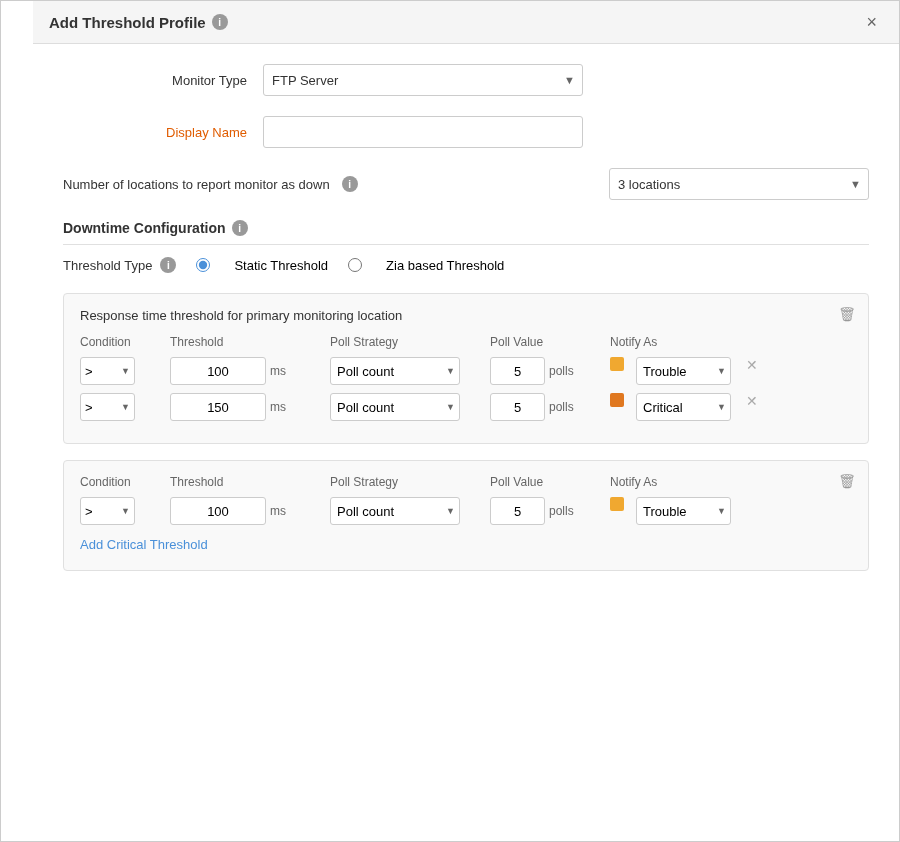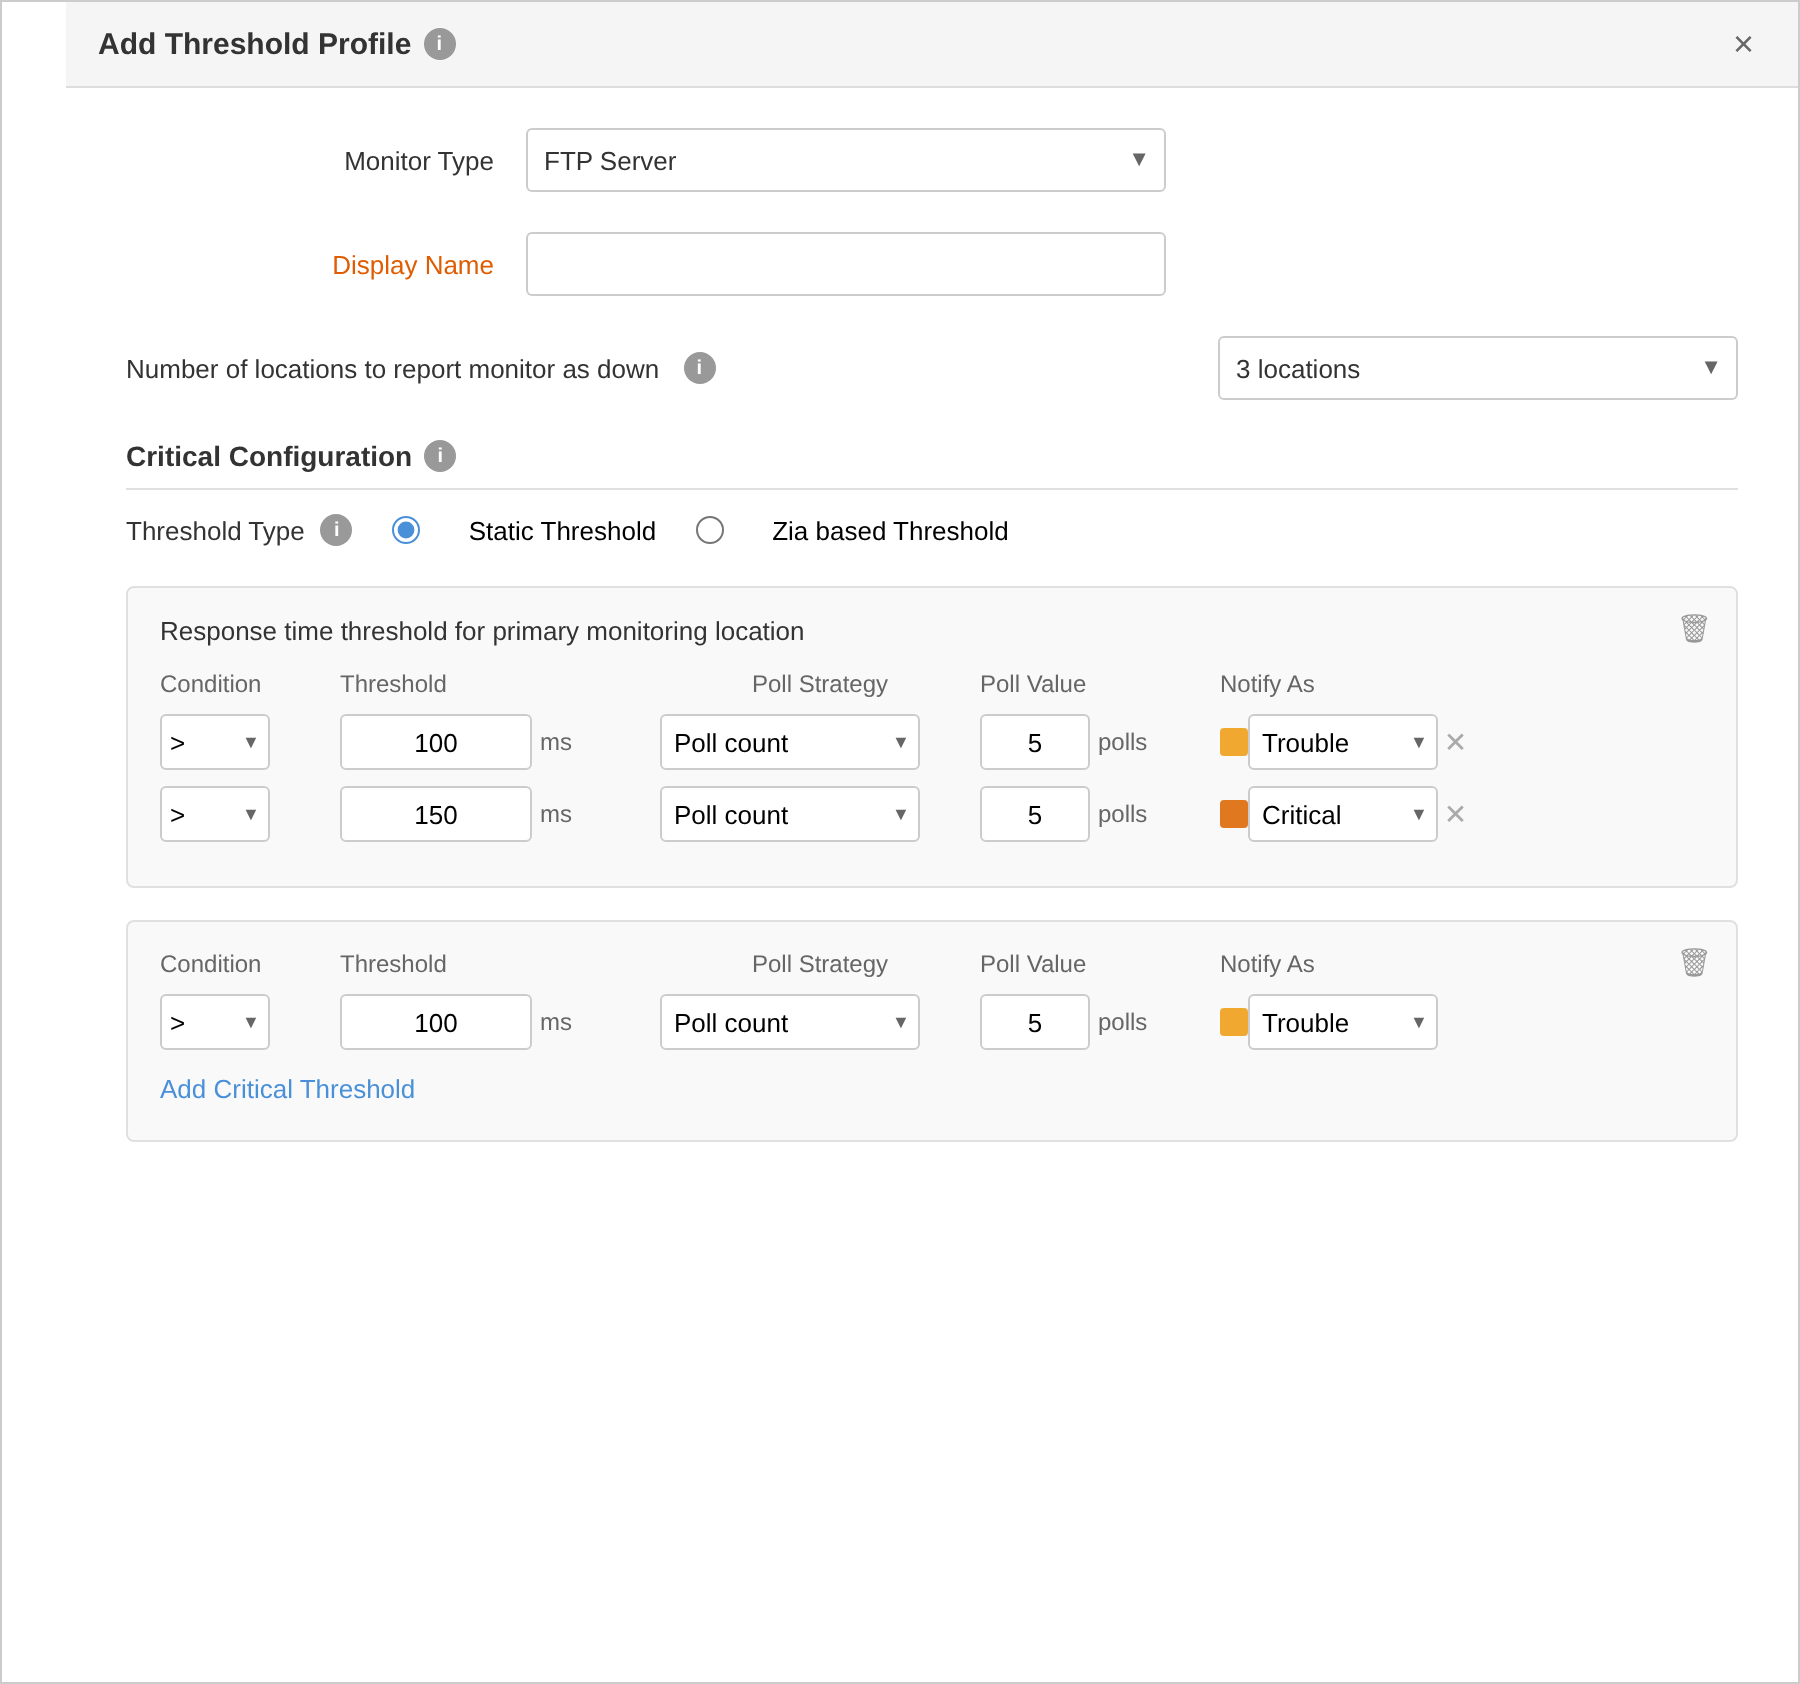--- a/index.html
+++ b/index.html
@@ -177,21 +177,21 @@
       gap: 0;
       margin-bottom: 8px;
     }
     .col-header {
       color: #666;
       font-size: 12px;
       font-weight: 500;
     }
     .col-condition { width: 90px; }
     .col-threshold { width: 160px; }
-    .col-poll-strategy { width: 160px; text-align: center; }
+    .col-poll-strategy { width: 160px; }
     .col-poll-value { width: 120px; }
     .col-notify { width: 160px; }
     .threshold-row {
       display: flex;
       align-items: center;
       gap: 0;
       margin-bottom: 8px;
     }
     .condition-select-wrap {
       width: 90px;
@@ -262,22 +262,22 @@
       width: 55px;
       height: 28px;
       border: 1px solid #ccc;
       border-radius: 3px;
       padding: 0 6px;
       font-size: 13px;
       text-align: center;
     }
     .notify-wrap {
       display: flex;
-      align-items: center;
-      gap: 0;
+      align-items: flex-start;
+      gap: 12px;
     }
     .notify-badge {
       display: inline-block;
       width: 14px;
       height: 14px;
       border-radius: 2px;
       flex-shrink: 0;
     }
     .notify-select {
       height: 28px;
@@ -380,21 +380,21 @@
             <option>4 locations</option>
             <option>5 locations</option>
           </select>
           <span class="select-arrow">▼</span>
         </div>
       </div>
     </div>
 
     <div class="section">
       <div class="section-title">
-        <span>Critical Configuration</span>
+        <span>Downtime Configuration</span>
         <span class="info-icon">i</span>
       </div>
 
       <div class="threshold-type-row">
         <span class="threshold-type-label">
           <span>Threshold Type</span>
           <span class="info-icon" style="margin-left:4px;">i</span>
         </span>
         <label class="radio-option">
           <input type="radio" name="threshold_type" checked="" style="">

